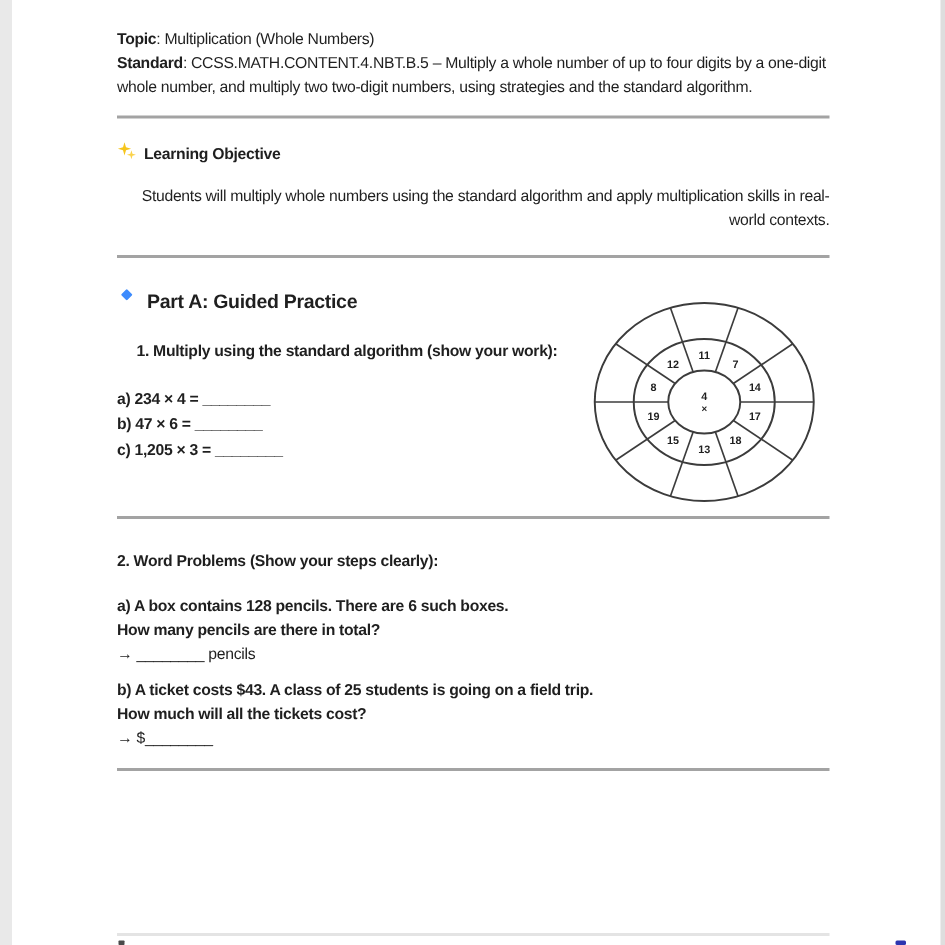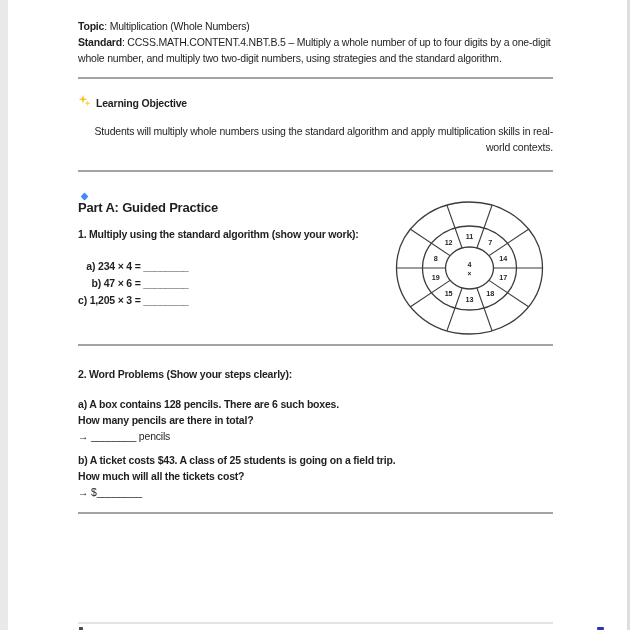--- a/index.html
+++ b/index.html
@@ -56,28 +56,28 @@
         <path d="M5 0.8 L6 4.2 L9.4 5.2 L6 6.2 L5 9.6 L4 6.2 L0.6 5.2 L4 4.2 Z" fill="#f6c51c"></path>
         <path d="M9.6 6.2 L10.3 8.5 L12.6 9.2 L10.3 9.9 L9.6 12.2 L8.9 9.9 L6.6 9.2 L8.9 8.5 Z" fill="#fbd34d"></path>
       </svg>
     </span>
     <span class="t b">Learning Objective</span>
   </div>
   <div class="abs t w" style="top:123px;text-align:right;">Students will multiply whole numbers using the standard algorithm and apply multiplication skills in real-world contexts.</div>
 
   <div class="divider" style="top:170px;"></div>
 
-  <div class="abs head-row" style="top:193px;flex-direction:column;">
+  <div class="abs head-row" style="top:193px;">
     <span class="diamond"></span>
     <span class="h3">Part A: Guided Practice</span>
   </div>
 
-  <div class="abs t b" style="top:226px;">1. Multiply using the standard algorithm (show your work):</div>
+  <div class="abs t b" style="top:226px;margin-left:13px;">1. Multiply using the standard algorithm (show your work):</div>
 
-  <div class="abs t b" style="top:258px; line-height:17px;text-align:right;">
+  <div class="abs t b" style="top:258px; line-height:17px;">
     <div>a) 234 × 4 = ________</div>
     <div>b) 47 × 6 = ________</div>
     <div>c) 1,205 × 3 = ________</div>
   </div>
 
   <div class="wheel">
     <svg id="wheel-svg" width="163" height="143" viewBox="0 0 163 143">
         <ellipse cx="81.5" cy="71" rx="73" ry="66" fill="none" stroke="#3c3c3c" stroke-width="1.3"></ellipse>
         <ellipse cx="81.5" cy="71" rx="47" ry="42" fill="none" stroke="#3c3c3c" stroke-width="1.3"></ellipse>
         <ellipse cx="81.5" cy="71" rx="24" ry="21" fill="none" stroke="#3c3c3c" stroke-width="1.3"></ellipse>

